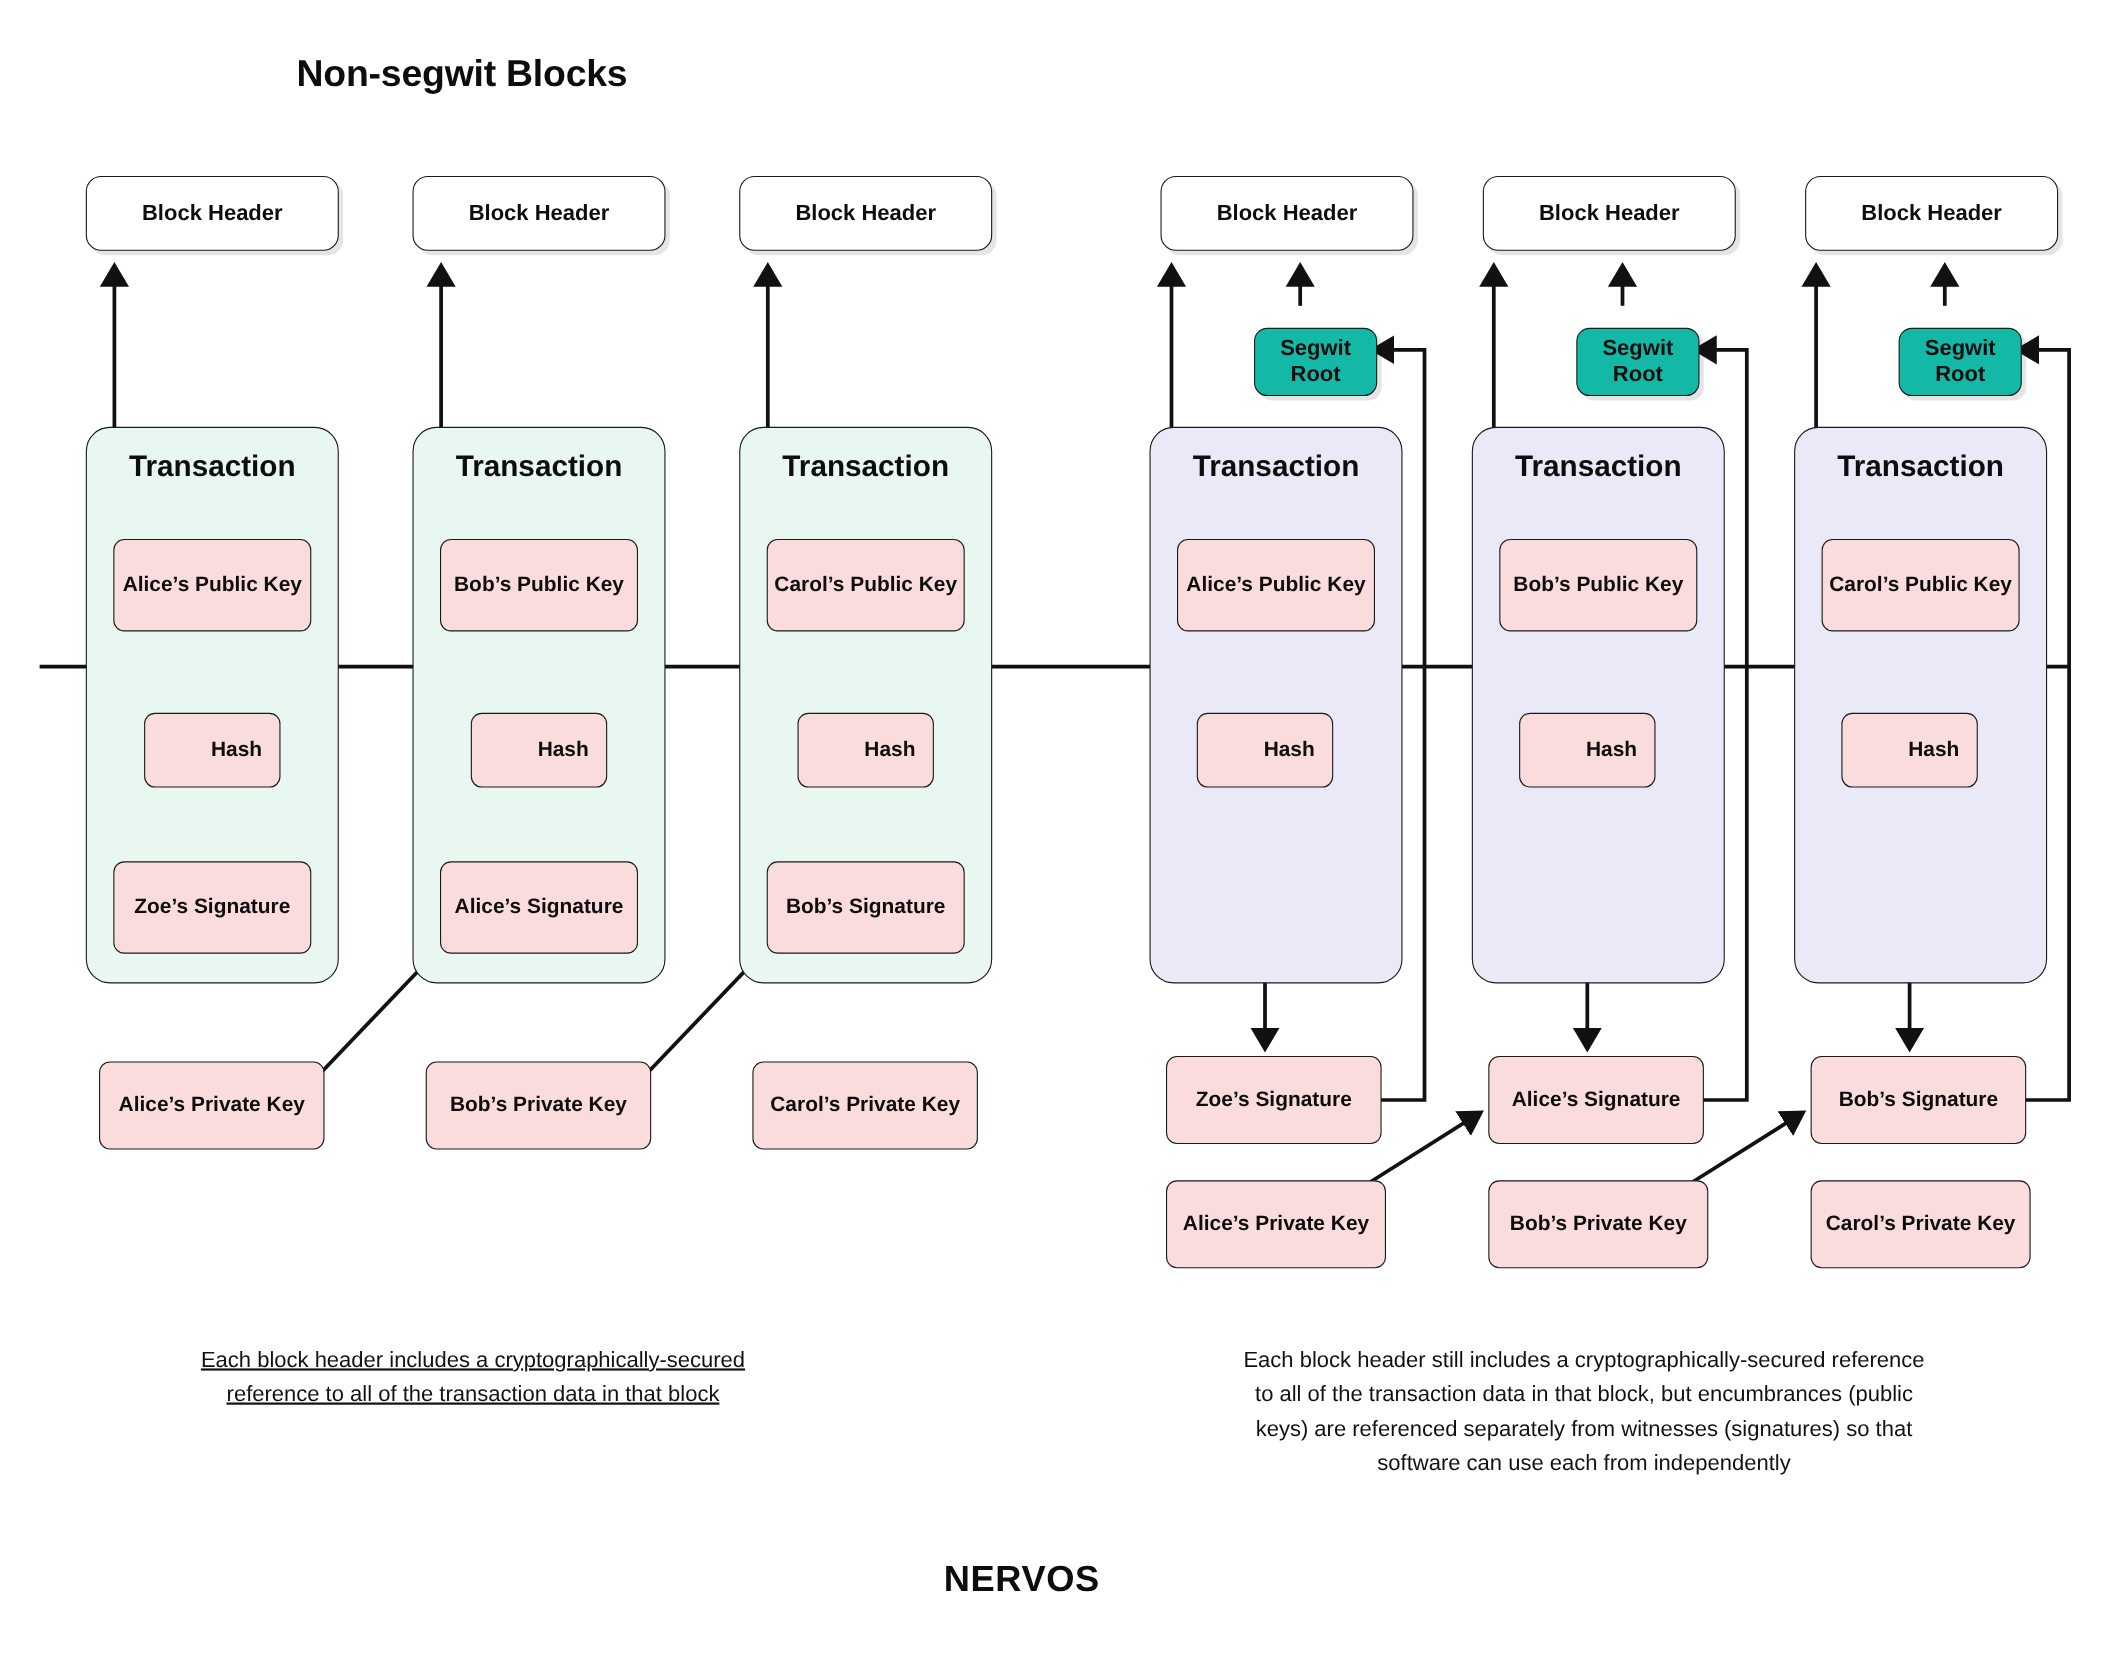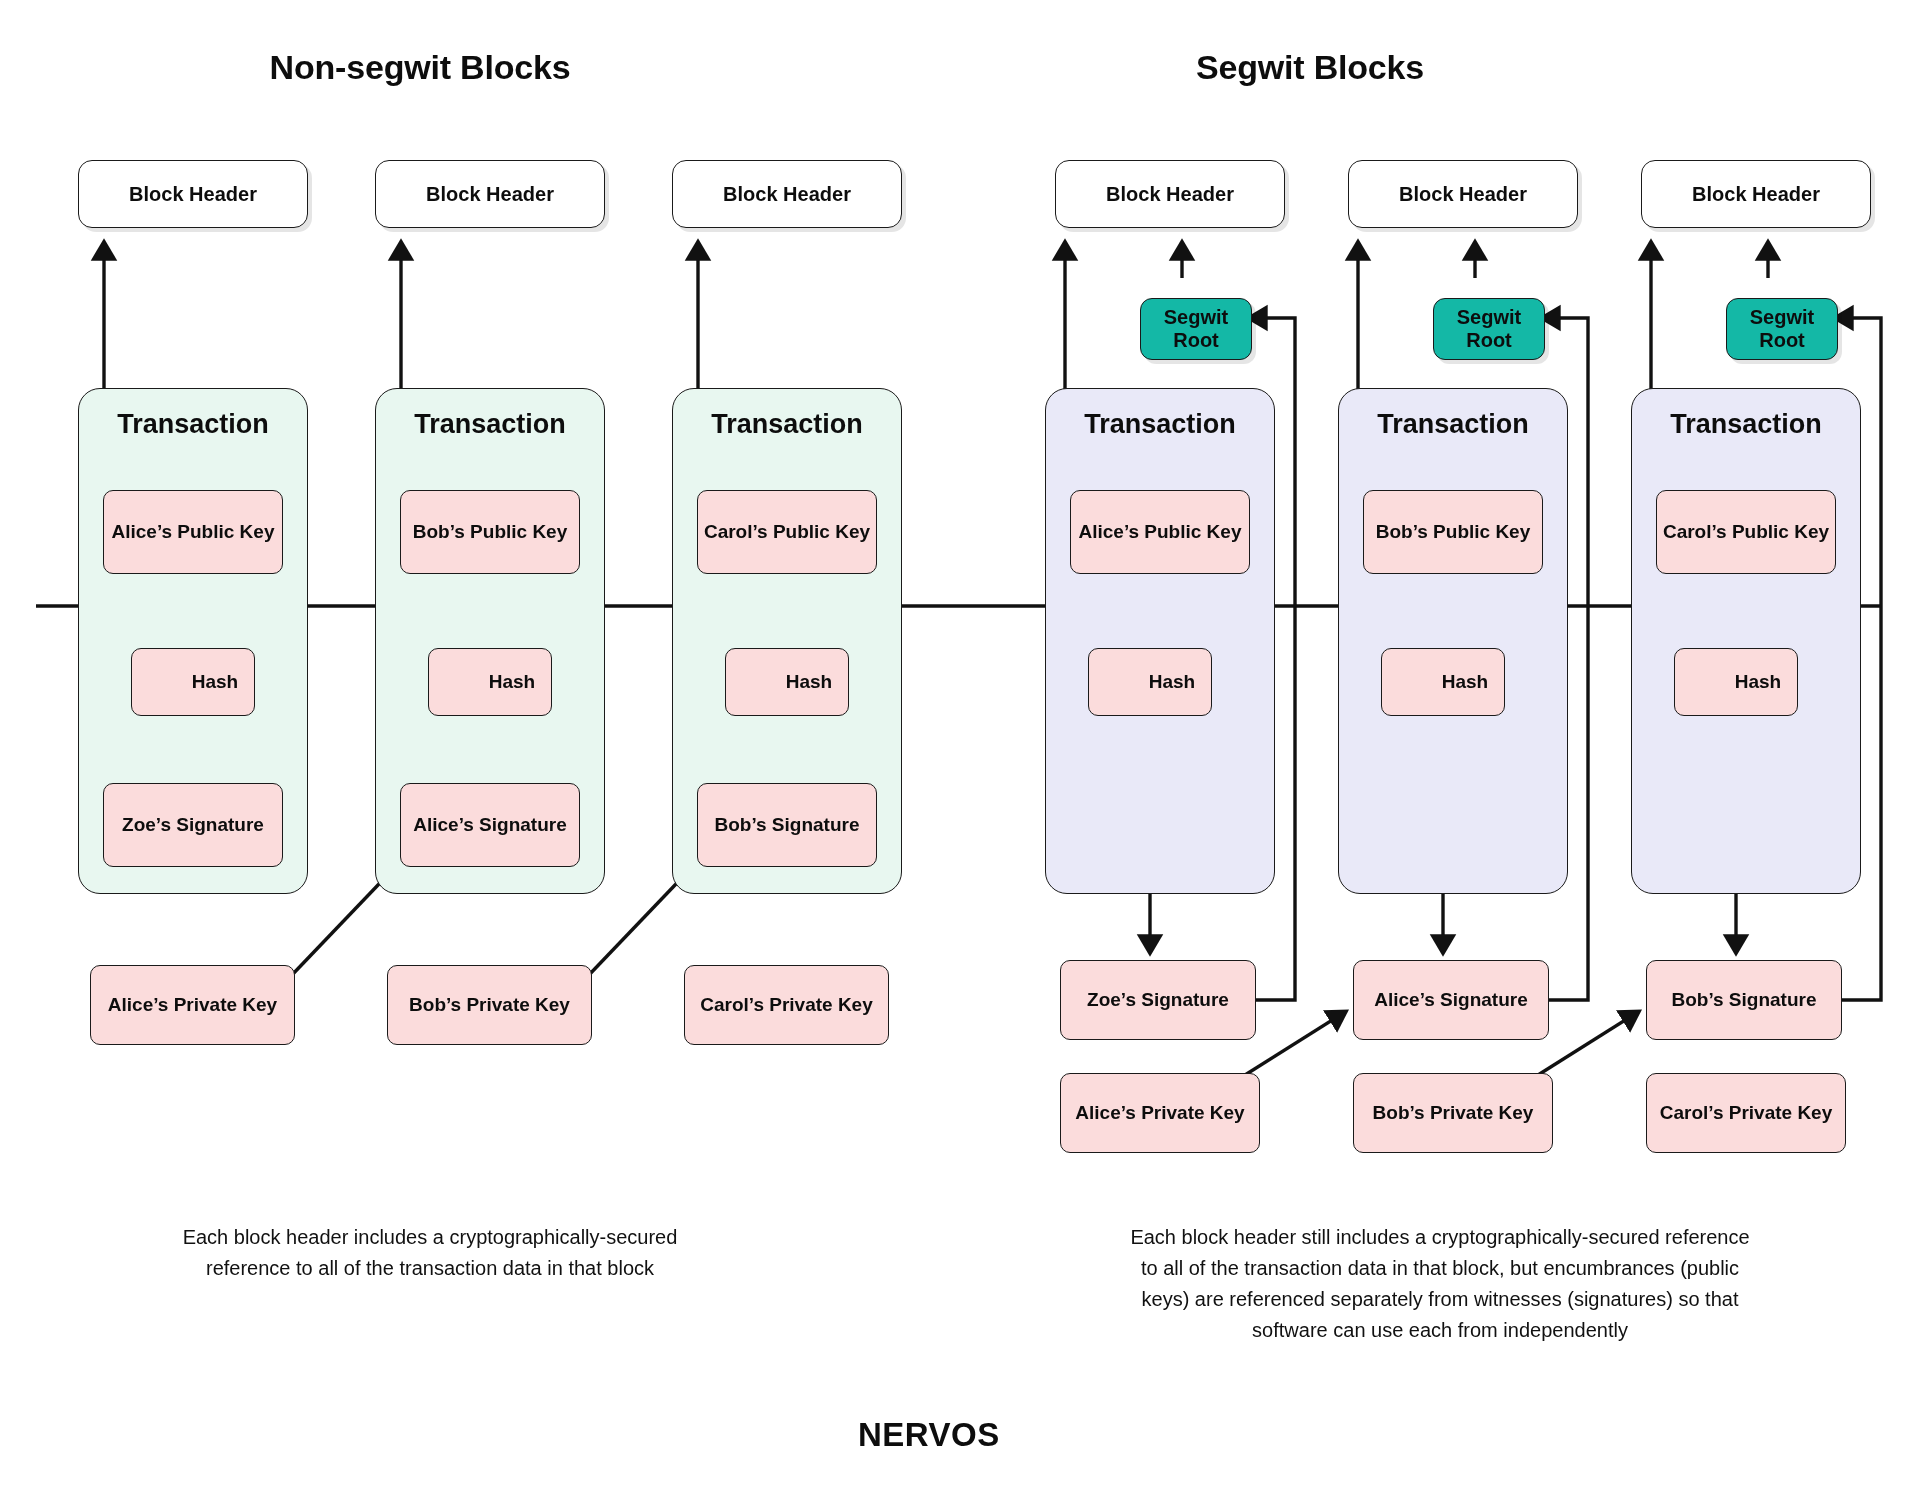--- a/index.html
+++ b/index.html
@@ -132,26 +132,25 @@
   <div class="node hdr" style="left:672px;top:160px;width:230px;height:68px;">Block Header</div>
 
   <div class="node txbox tx-green" style="left:672px;top:388px;width:230px;height:506px;">
     <span class="txlabel">Transaction</span>
   </div>
   <div class="node pink" style="left:697px;top:490px;width:180px;height:84px;">Carol’s Public Key</div>
   <div class="node pink-sm" style="left:725px;top:648px;width:124px;height:68px;">Hash</div>
   <div class="node pink" style="left:697px;top:783px;width:180px;height:84px;">Bob’s Signature</div>
   <div class="node pink" style="left:684px;top:965px;width:205px;height:80px;">Carol’s Private Key</div>
 
-  <div class="caption" style="left:100px;top:1222px;width:660px;">
+  <div class="caption" style="left:100px;top:1222px;width:660px;text-decoration:underline;">
     <div>Each block header includes a cryptographically-secured</div>
     <div>reference to all of the transaction data in that block</div>
   </div>
 
-  <div class="panel-title" style="left:1140px;top:48px;width:340px;">Segwit Blocks</div>
 
   <div class="node hdr" style="left:1055px;top:160px;width:230px;height:68px;">Block Header</div>
   <div class="node sroot" style="left:1140px;top:278px;width:112px;height:62px;">Segwit Root</div>
 
   <div class="node txbox tx-purple" style="left:1045px;top:388px;width:230px;height:506px;">
     <span class="txlabel">Transaction</span>
   </div>
   <div class="node pink" style="left:1070px;top:490px;width:180px;height:84px;">Alice’s Public Key</div>
   <div class="node pink-sm" style="left:1088px;top:648px;width:124px;height:68px;">Hash</div>
   <div class="node pink" style="left:1060px;top:960px;width:196px;height:80px;">Zoe’s Signature</div>

